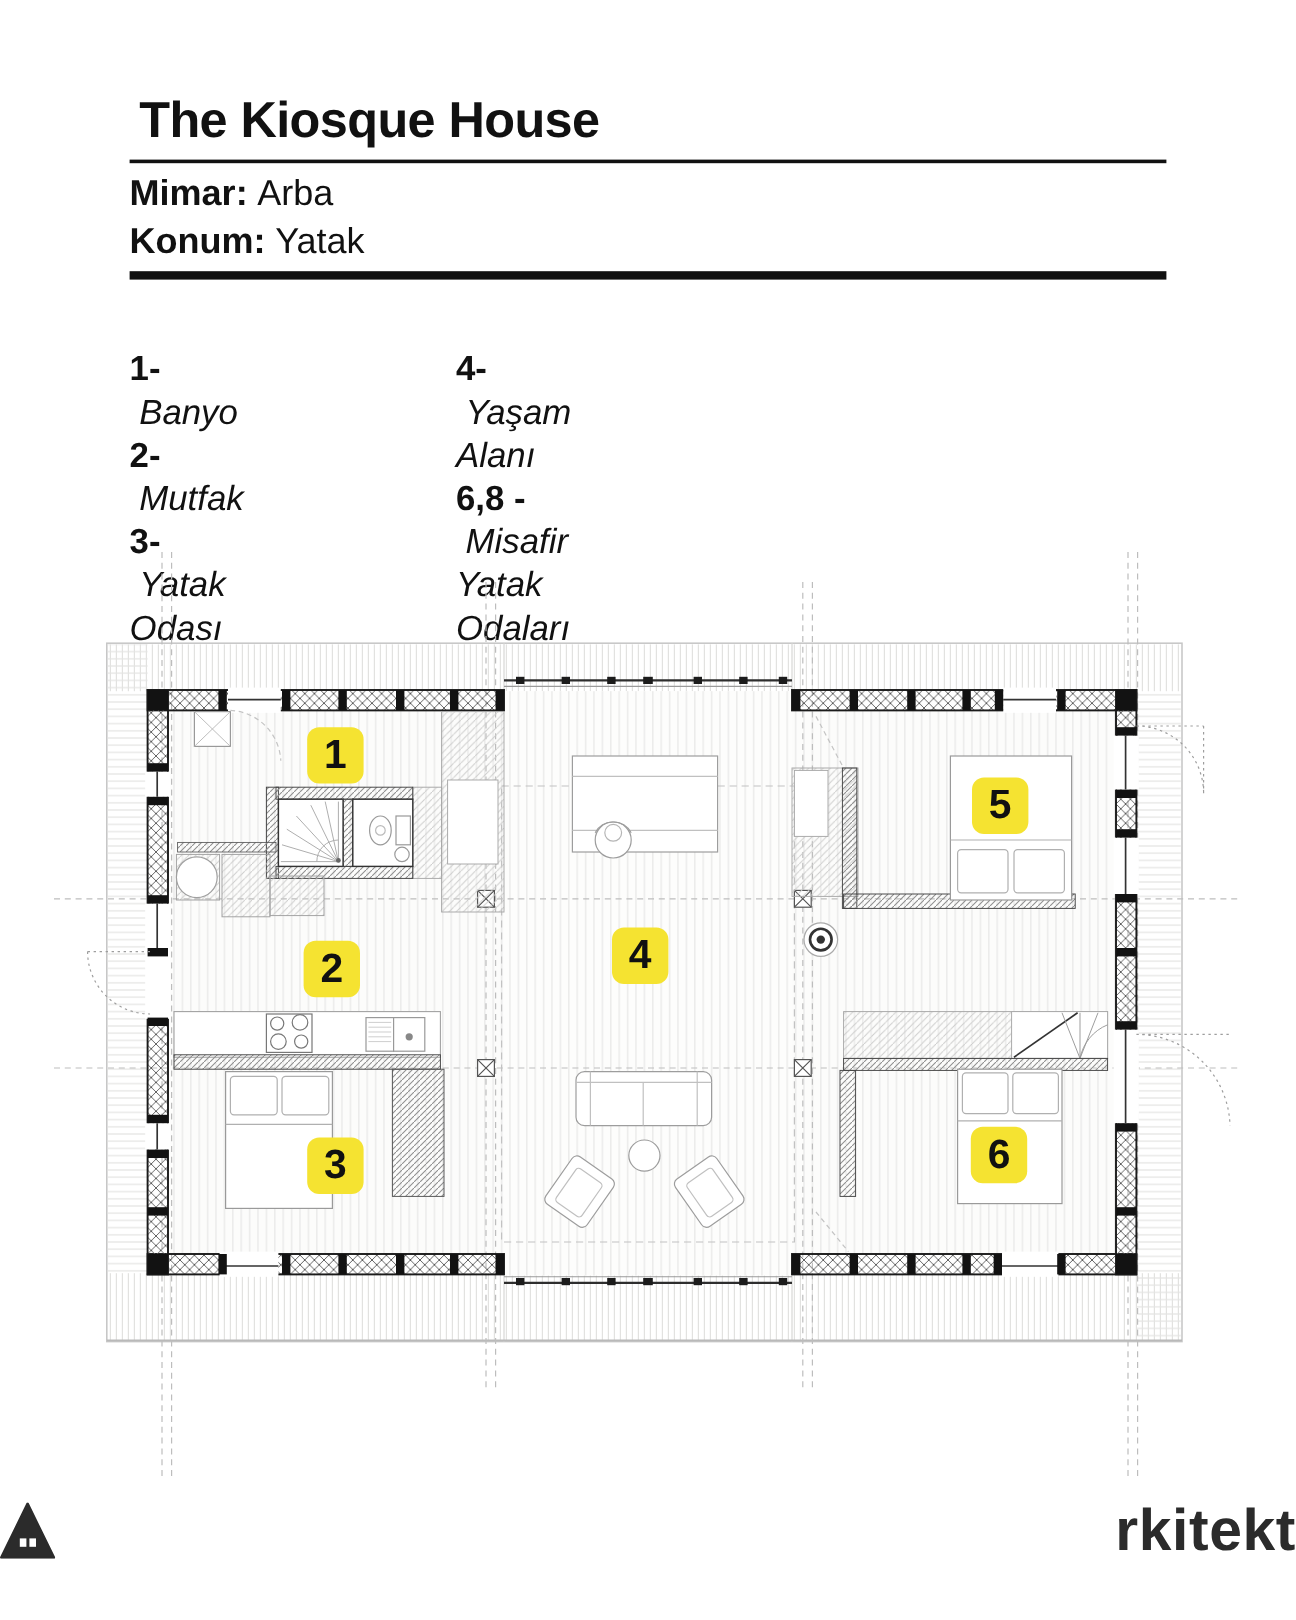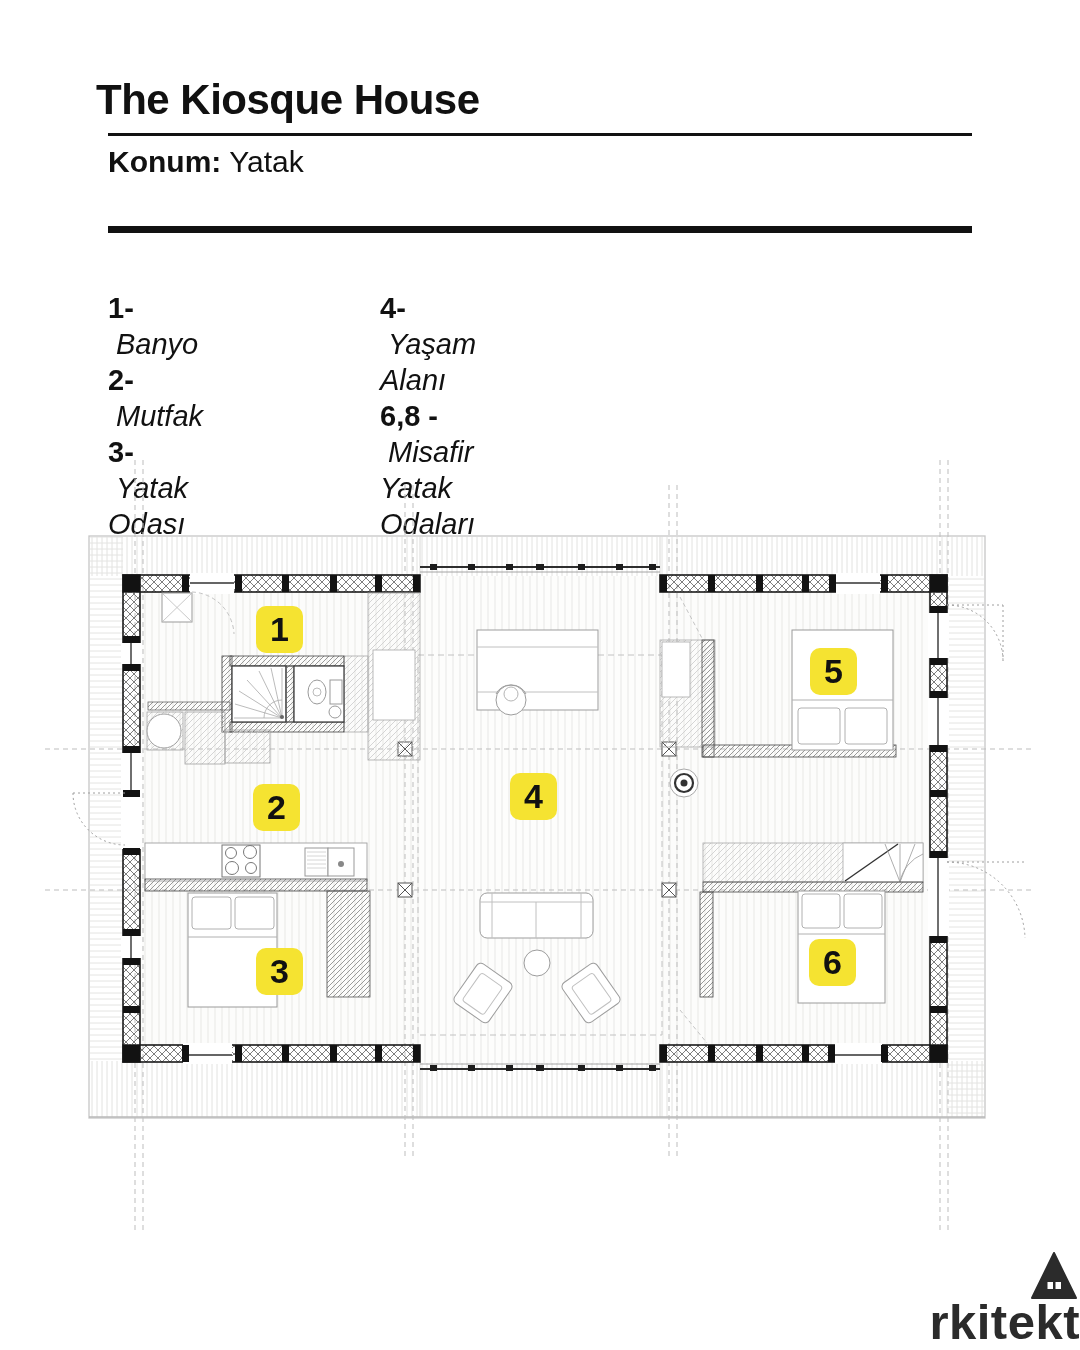--- a/index.html
+++ b/index.html
@@ -1,45 +1,46 @@
 <!DOCTYPE html>
 <html><head>
 <meta charset="utf-8">
 <style>
   html,body{margin:0;padding:0;background:#ffffff;}
   .page{position:relative;width:1080px;height:1350px;background:#ffffff;overflow:hidden;
         font-family:"Liberation Sans","DejaVu Sans",sans-serif;color:#111;}
-  .title{position:absolute;left:96px;top:76px;font-size:42px;font-weight:bold;letter-spacing:-0.5px;}
+  .title{position:absolute;left:116px;top:76px;font-size:42px;font-weight:bold;letter-spacing:-0.5px;}
   .rule-thin{position:absolute;left:108px;width:864px;top:133px;height:3px;background:#111;}
   .meta{position:absolute;left:108px;top:142px;font-size:30px;line-height:40px;}
   .meta b{font-weight:bold;}
   .meta .val{margin-left:8px;}
   .rule-thick{position:absolute;left:108px;width:864px;top:226px;height:7px;background:#111;}
   .legend{position:absolute;left:108px;top:290px;font-size:29px;line-height:36px;}
   .legend-col{position:absolute;top:0;}
   .legend-col.left{left:0;}
   .legend-col.right{left:272px;}
   .legend-row b{font-weight:bold;}
   .legend-row span.lbl{margin-left:8px;font-style:italic;}
   .plan-wrap{position:absolute;left:30px;top:450px;width:1020px;height:790px;}
   .badge{position:absolute;width:47px;height:47px;background:#F5E331;border-radius:10px;
          display:flex;align-items:center;justify-content:center;
          font-size:34px;font-weight:bold;color:#111;}
-  .logo{position:absolute;left:0;top:1252px;width:1080px;display:flex;align-items:flex-end;justify-content:space-between;flex-direction:column;}
+  .logo{position:absolute;left:0;top:1252px;width:1080px;display:flex;align-items:flex-end;justify-content:space-between;}
   .logo-word{font-size:49px;font-weight:bold;color:#2b2b2b;letter-spacing:0.5px;line-height:46px;}
   .logo svg{margin-right:3px;}
 </style>
 </head>
 <body>
 
 <div class="page">
 
   <div class="title">The Kiosque House</div>
   <div class="rule-thin"></div>
   <div class="meta">
+    <div><b>Mimar:</b><span class="val">Arba</span></div>
     <div><b>Konum:</b><span class="val">Yatak</span></div>
   </div>
   <div class="rule-thick"></div>
 
   <div class="legend">
     <div class="legend-col left">
       <div class="legend-row"><b>1-</b><span class="lbl">Banyo</span></div>
       <div class="legend-row"><b>2-</b><span class="lbl">Mutfak</span></div>
       <div class="legend-row"><b>3-</b><span class="lbl">Yatak Odası</span></div>
     </div>

